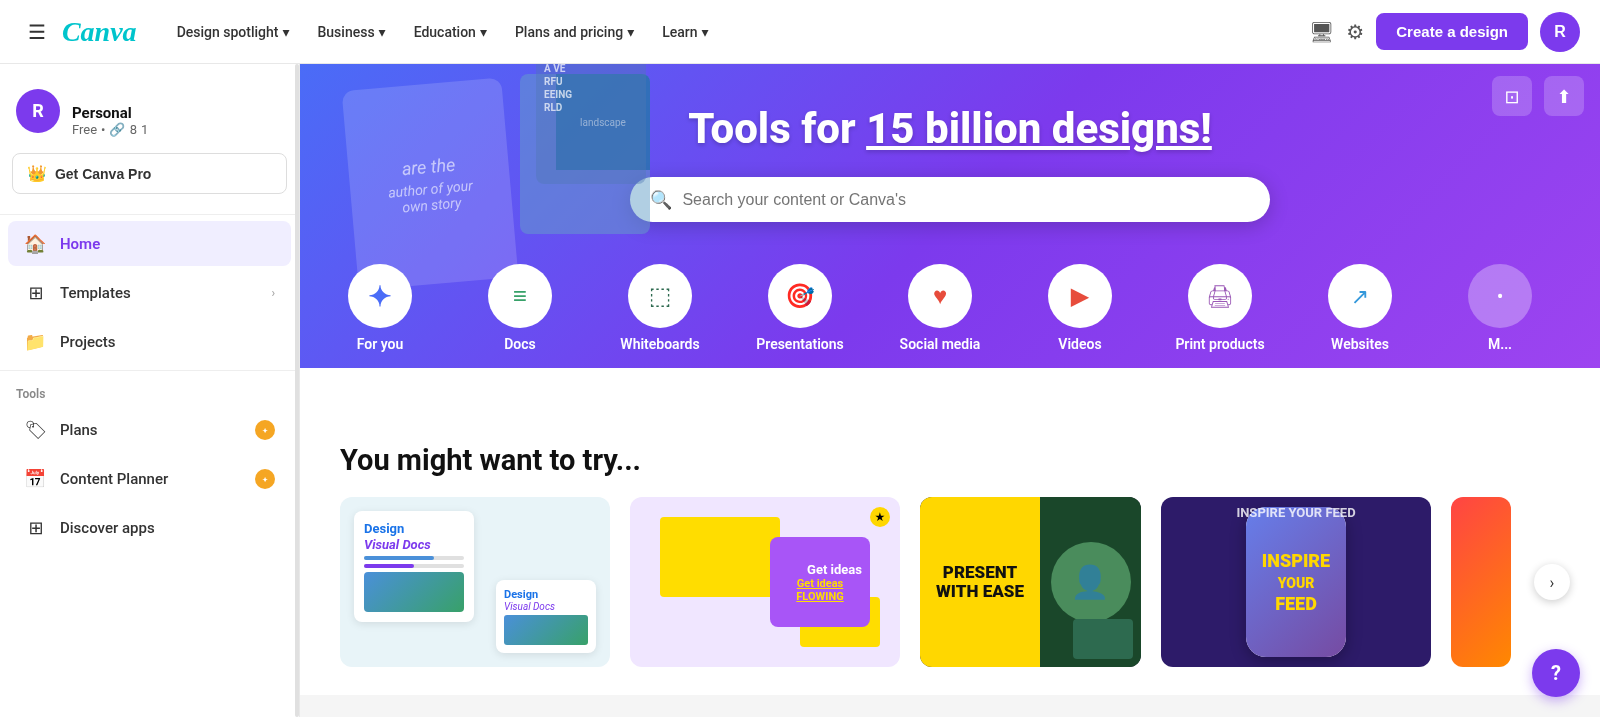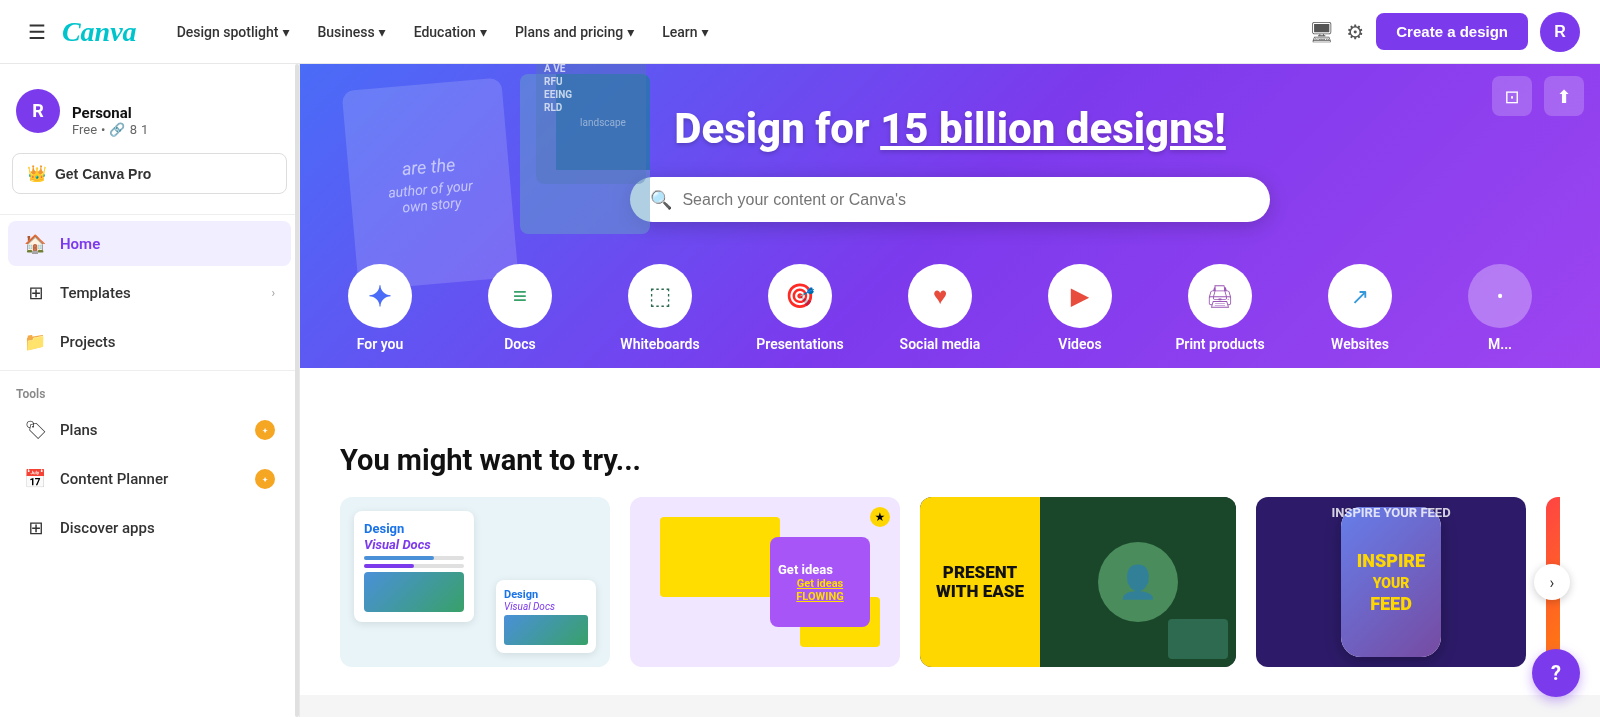--- a/index.html
+++ b/index.html
@@ -134,21 +134,21 @@
     
     .try-section { padding: 28px 40px; background: #fff; }
     .try-title { font-size: 29px; font-weight: 700; color: #111; margin-bottom: 20px; margin-top: 47px; }
     .try-cards { display: flex; gap: 20px; overflow: hidden; }
     .try-card {
       border-radius: 12px; overflow: hidden; cursor: pointer; flex-shrink: 0;
       position: relative; transition: transform 0.2s;
     }
     .try-card-1 { width: 270px; height: 170px; background: #e8f4f8; }
     .try-card-2 { width: 270px; height: 170px; background: #f0e6ff; }
-    .try-card-3 { width: 316px; height: 170px; background: #1a1a2e; }
+    .try-card-3 { width: 221px; height: 170px; background: #1a1a2e; }
     .try-card-4 { width: 270px; height: 170px; background: #2d1b69; }
     .try-card-5 { width: 180px; height: 170px; background: #ff4444; }
 
     .try-card-next {
       position: absolute; right: -10px; top: 50%; transform: translateY(-50%);
       width: 36px; height: 36px; border-radius: 50%; background: #fff;
       display: flex; align-items: center; justify-content: center;
       box-shadow: 0 2px 8px rgba(0,0,0,0.2); cursor: pointer; font-size: 16px; color: #333;
       z-index: 5;
     }
@@ -165,21 +165,21 @@
     .card1-doc2 {
       position: absolute; bottom: 14px; right: 14px;
       background: #fff; border-radius: 8px; padding: 8px; font-size: 10px;
       box-shadow: 0 2px 8px rgba(0,0,0,0.1); width: 100px;
     }
 
     
     .card2-inner { position: relative; height: 100%; }
     .card2-yellow1 { position: absolute; width: 120px; height: 80px; background: #ffdd00; border-radius: 4px; top: 20px; left: 30px; }
     .card2-yellow2 { position: absolute; width: 80px; height: 50px; background: #ffdd00; border-radius: 4px; bottom: 20px; right: 20px; }
-    .card2-purple { position: absolute; width: 100px; height: 90px; background: #a855f7; border-radius: 8px; top: 40px; right: 30px; display: flex; flex-direction: column; align-items: flex-start; justify-content: center; padding: 8px; }
+    .card2-purple { position: absolute; width: 100px; height: 90px; background: #a855f7; border-radius: 8px; top: 40px; right: 30px; display: flex; flex-direction: column; align-items: flex-end; justify-content: center; padding: 8px; }
     .card2-text { color: #fff; font-size: 13px; font-weight: 700; text-align: center; }
     .card2-underline { text-decoration: underline; color: #ffdd00; }
 
     .help-bubble {
       position: fixed; bottom: 20px; right: 20px; width: 48px; height: 48px;
       border-radius: 50%; background: #7c3aed; color: #fff; font-size: 20px; font-weight: 700;
       display: flex; align-items: center; justify-content: center; cursor: pointer;
       box-shadow: 0 4px 12px rgba(124,58,237,0.4); z-index: 100;
     }
 
@@ -314,21 +314,21 @@
         </div>
         <div style="position:absolute;left:220px;top:10px;width:130px;height:160px;background:rgba(100,160,200,0.5);border-radius:8px;overflow:hidden;padding-left:36px;">
           <div style="background:rgba(0,100,150,0.5);width:100%;height:60%;display:flex;align-items:center;justify-content:center;color:rgba(255,255,255,0.7);font-size:10px;">landscape</div>
         </div>
         <div style="position:absolute;left:236px;top:-10px;width:110px;height:130px;background:rgba(80,120,180,0.4);border-radius:8px;display:flex;flex-direction:column;padding:8px;">
           <div style="color:rgba(255,255,255,0.7);font-size:10px;font-weight:700;line-height:1.3;">A VE<br>RFU<br>EEING<br>RLD</div>
         </div>
       </div>
 
       <h1 class="hero-title">
-        <span>Design for </span><u>15 billion designs!</u>
+        <span>Tools for </span><u>15 billion designs!</u>
       </h1>
 
       <div class="hero-search">
         <span class="hero-search-icon">🔍</span>
         <input class="hero-search-input" type="text" placeholder="Search your content or Canva's" style="">
       </div>
 
       <div class="hero-icons-row">
         <div class="hero-icon-item">
           <div class="hero-icon-circle" style="background:#fff;">

